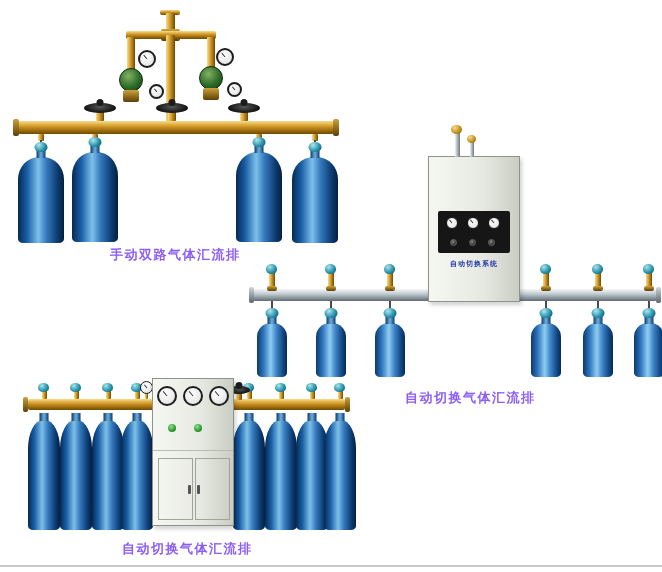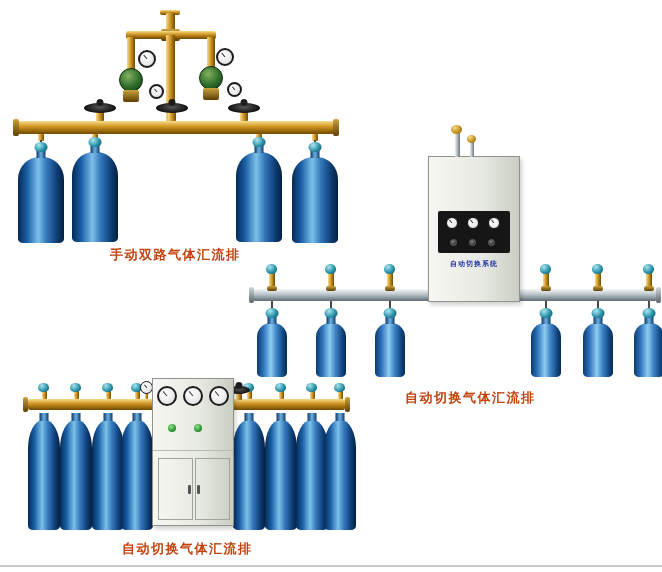--- a/index.html
+++ b/index.html
@@ -39,21 +39,21 @@
   .nocap::after{display:none;}
 
   
   .cab{position:absolute;background:linear-gradient(90deg,#f6f7f2,#e6e9e1 60%,#c9cdc2);border:1px solid #8e948c;
        box-shadow:2px 3px 4px rgba(0,0,0,.18);box-sizing:border-box;}
   .panel{position:absolute;background:#161616;border-radius:2px;}
   .door{position:absolute;border:1px solid #a0a59a;box-sizing:border-box;}
   .handle{position:absolute;background:#555;border-radius:1px;}
   .divider{position:absolute;background:#b7bbb0;}
 
-  .caption{position:absolute;font-weight:bold;font-size:13px;letter-spacing:1.5px;color:#c2410c;white-space:nowrap;}
+  .caption{position:absolute;font-weight:bold;font-size:13px;letter-spacing:1.5px;color:#8b5cf6;white-space:nowrap;}
   .cab-label{position:absolute;font-weight:bold;font-size:7px;color:#2438a8;text-align:center;letter-spacing:1px;white-space:nowrap;}
   .rule{position:absolute;background:#c9c9c9;}
 </style>
 </head>
 <body>
 
 <div class="canvas">
 
   <div class="layer">
 

